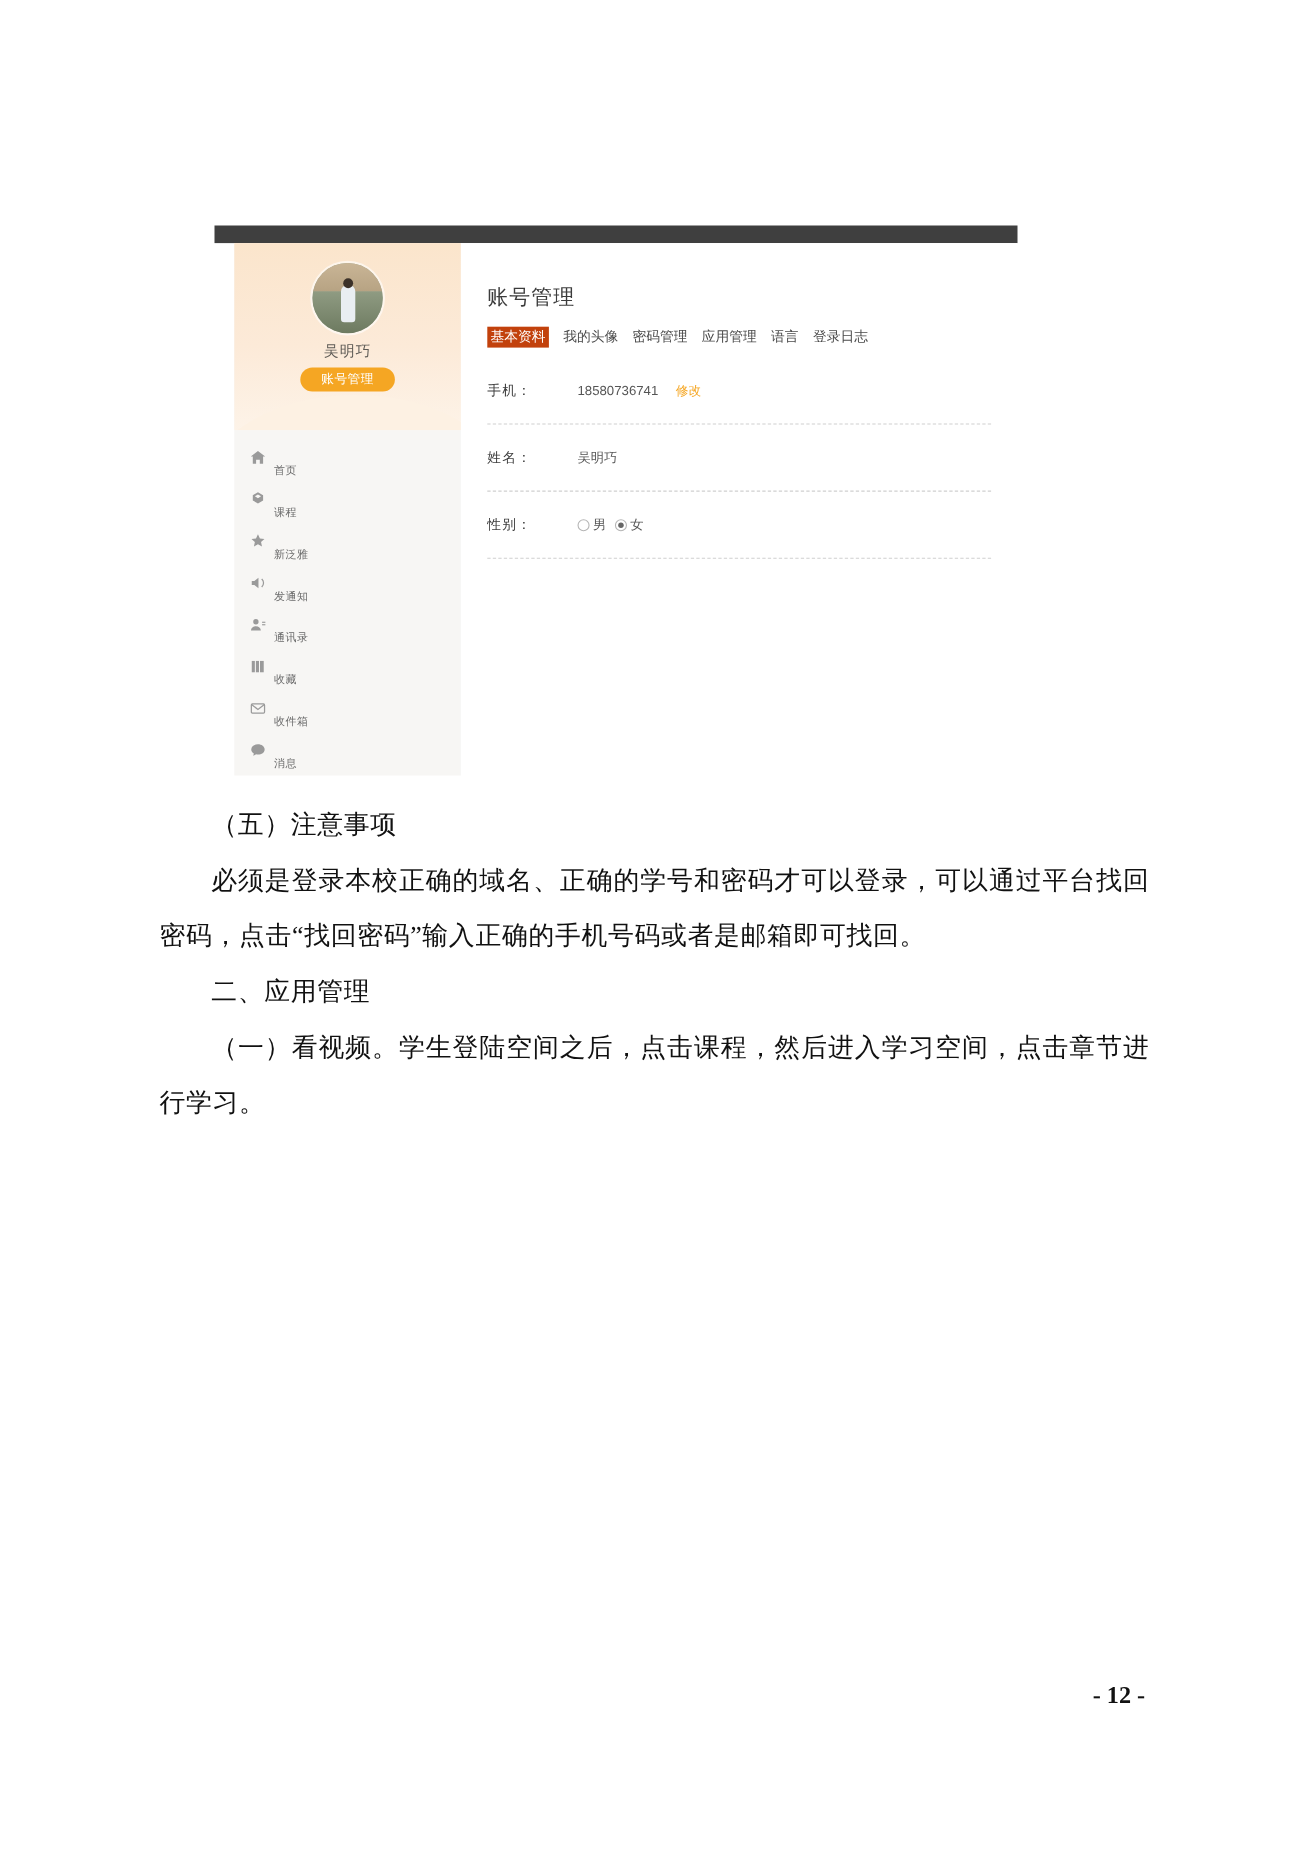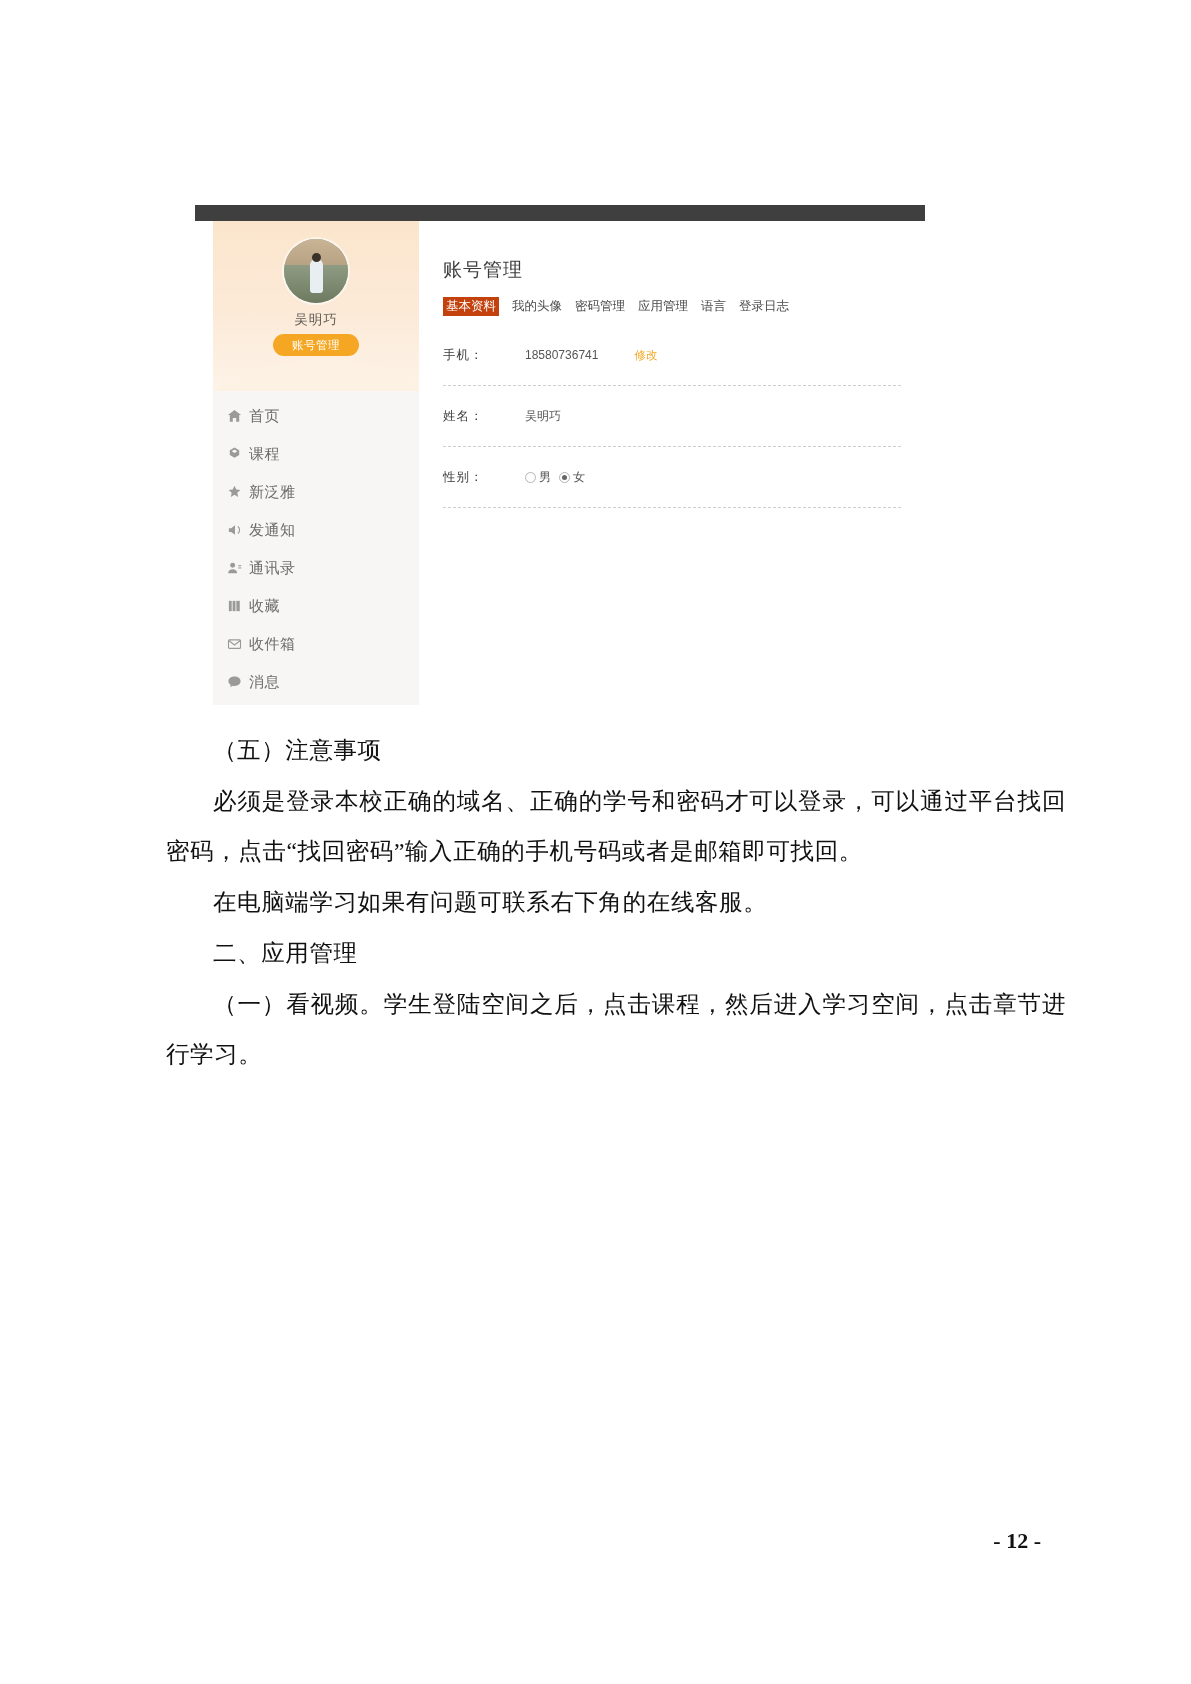--- a/index.html
+++ b/index.html
@@ -128,23 +128,23 @@
   .fig-nav {
     position: absolute;
     left: 0;
     top: 176px;
     width: 206px;
   }
   .fig-nav-item {
     position: relative;
     height: 38px;
     display: flex;
-    align-items: center;
+    align-items: flex-end;
     padding-left: 36px;
-    font-size: 15px;
+    font-size: 10px;
     color: #6b6b6b;
     letter-spacing: 0.5px;
   }
   .fig-nav-item .nav-icon {
     position: absolute;
     left: 14px;
     top: 50%;
     transform: translateY(-50%);
     width: 15px;
     height: 15px;
@@ -210,21 +210,21 @@
     letter-spacing: 1px;
   }
   .fig-row .val {
     color: #555;
     font-size: 12px;
     text-align: right;
   }
   .fig-modify {
     color: #f5a623;
     font-size: 11.5px;
-    margin-left: 36px;
+    margin-left: 16px;
     cursor: pointer;
   }
   .radio {
     display: inline-block;
     width: 9px;
     height: 9px;
     border: 1px solid #b5b5b5;
     border-radius: 50%;
     background: #fff;
     vertical-align: middle;
@@ -241,21 +241,20 @@
   }
   .gender-opt { margin-right: 8px; color:#555; font-size: 12px;}
 
   
   .doc-text {
     position: absolute;
     left: 145px;
     top: 725px;
     width: 900px;
     font-family: "Liberation Serif", "DejaVu Serif", serif;
-    margin-left: 21px;
   }
   .para {
     font-size: 23.5px;
     line-height: 50px;
     letter-spacing: 0.6px;
     text-align: justify;
     margin: 0 0 1px 0;
     color: #111;
   }
   .indent2 { text-indent: 2em; }
@@ -408,20 +407,19 @@
           </span>
         </div>
 
       </div>
     </div>
   </div>
 
   <div class="doc-text">
     <p class="para indent2">（五）注意事项</p>
     <p class="para indent2">必须是登录本校正确的域名、正确的学号和密码才可以登录，可以通过平台找回密码，点击“找回密码”输入正确的手机号码或者是邮箱即可找回。</p>
-    <p class="para indent2">在电脑端学习如果有问题可联系右下角的在线客服。</p>
     <p class="para indent2">二、应用管理</p>
     <p class="para indent2">（一）看视频。学生登陆空间之后，点击课程，然后进入学习空间，点击章节进行学习。</p>
   </div>
 
   <div class="pagenum">- 12 -</div>
 
 </div>
 
 </body></html>

